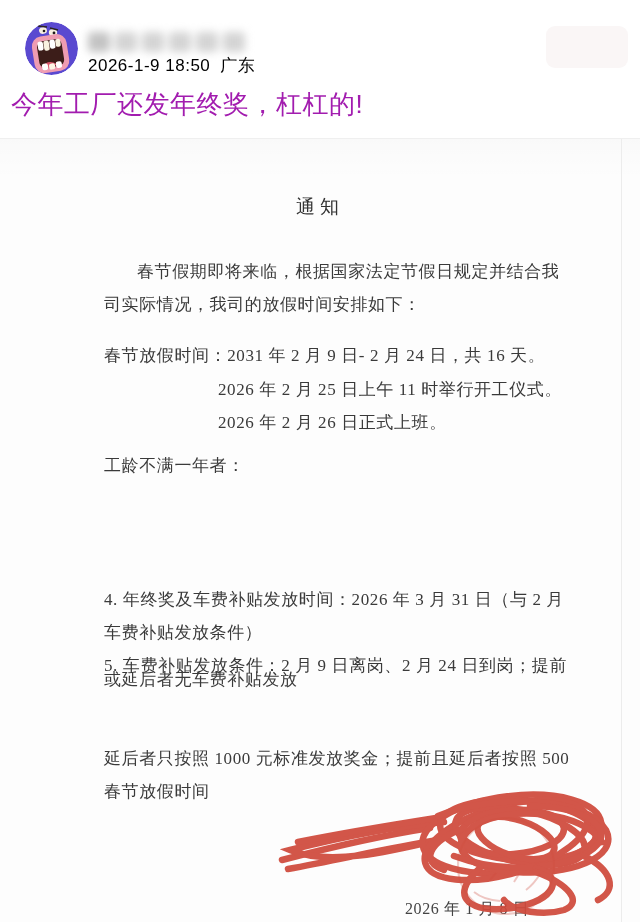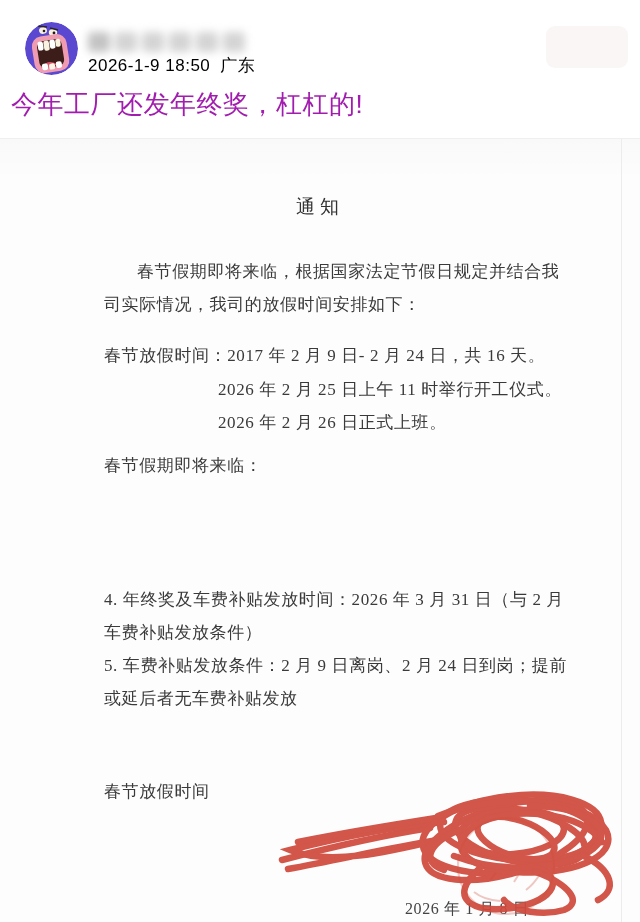--- a/index.html
+++ b/index.html
@@ -108,33 +108,34 @@
 
 <div class="photo">
   <div class="shade"></div>
   <div class="paper-edge"></div>
 
   <div class="doc-line doc-title" style="top:57px">通知</div>
 
   <div class="doc-line indent-first" style="top:122px">春节假期即将来临，根据国家法定节假日规定并结合我</div>
   <div class="doc-line indent-none" style="top:155px">司实际情况，我司的放假时间安排如下：</div>
 
-  <div class="doc-line indent-none" style="top:206px">春节放假时间：2017 年 2 月 9 日- 2 月 24 日，共 16 天。</div>
+  <div class="doc-line indent-none" style="top:206px">春节放假时间：2031 年 2 月 9 日- 2 月 24 日，共 16 天。</div>
   <div class="doc-line indent-time" style="top:240px">2026 年 2 月 25 日上午 11 时举行开工仪式。</div>
   <div class="doc-line indent-time" style="top:273px">2026 年 2 月 26 日正式上班。</div>
 
-  <div class="doc-line indent-none" style="top:316px">春节假期即将来临：</div>
+  <div class="doc-line indent-none" style="top:316px">工龄不满一年者：</div>
 
 
   <div class="doc-line indent-none" style="top:450px">4. 年终奖及车费补贴发放时间：2026 年 3 月 31 日（与 2 月</div>
   <div class="doc-line indent-none" style="top:483px">车费补贴发放条件）</div>
 
   <div class="doc-line indent-none" style="top:516px">5. 车费补贴发放条件：2 月 9 日离岗、2 月 24 日到岗；提前</div>
-  <div class="doc-line indent-none" style="top:549px">或延后者无车费补贴发放</div>
+  <div class="doc-line indent-none" style="top:530px">或延后者无车费补贴发放</div>
 
+  <div class="doc-line indent-none" style="top:609px">延后者只按照 1000 元标准发放奖金；提前且延后者按照 500</div>
   <div class="doc-line indent-none" style="top:642px">春节放假时间</div>
 
   <div class="doc-line doc-date" style="top:759px">2026 年 1 月 8 日</div>
 </div>
 
 <svg class="scribble" viewBox="0 0 364 148">
 
   <circle cx="238" cy="94" r="48" fill="none" stroke="rgba(204,72,58,0.28)" stroke-width="2.2"></circle>
   <path d="M206 120 q10 8 26 9 M258 118 q8 -6 14 -16" stroke="rgba(204,72,58,0.3)" stroke-width="2" fill="none"></path>
   <path d="M222 108 l6 -7 M246 110 l5 -8" stroke="rgba(204,72,58,0.3)" stroke-width="2" fill="none"></path>

